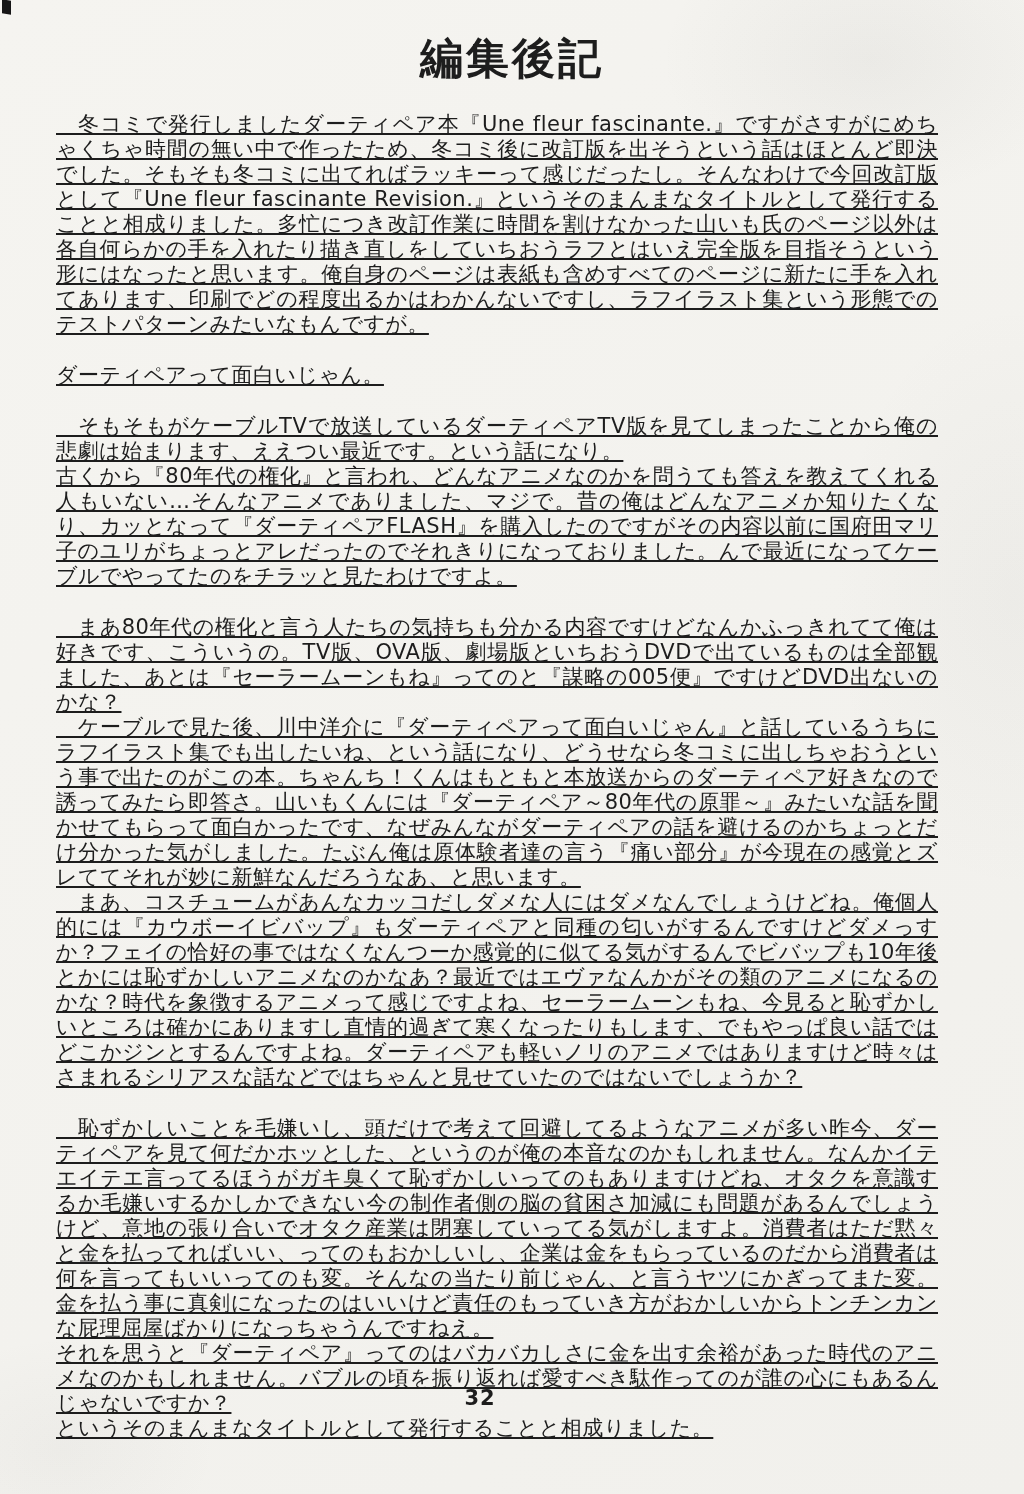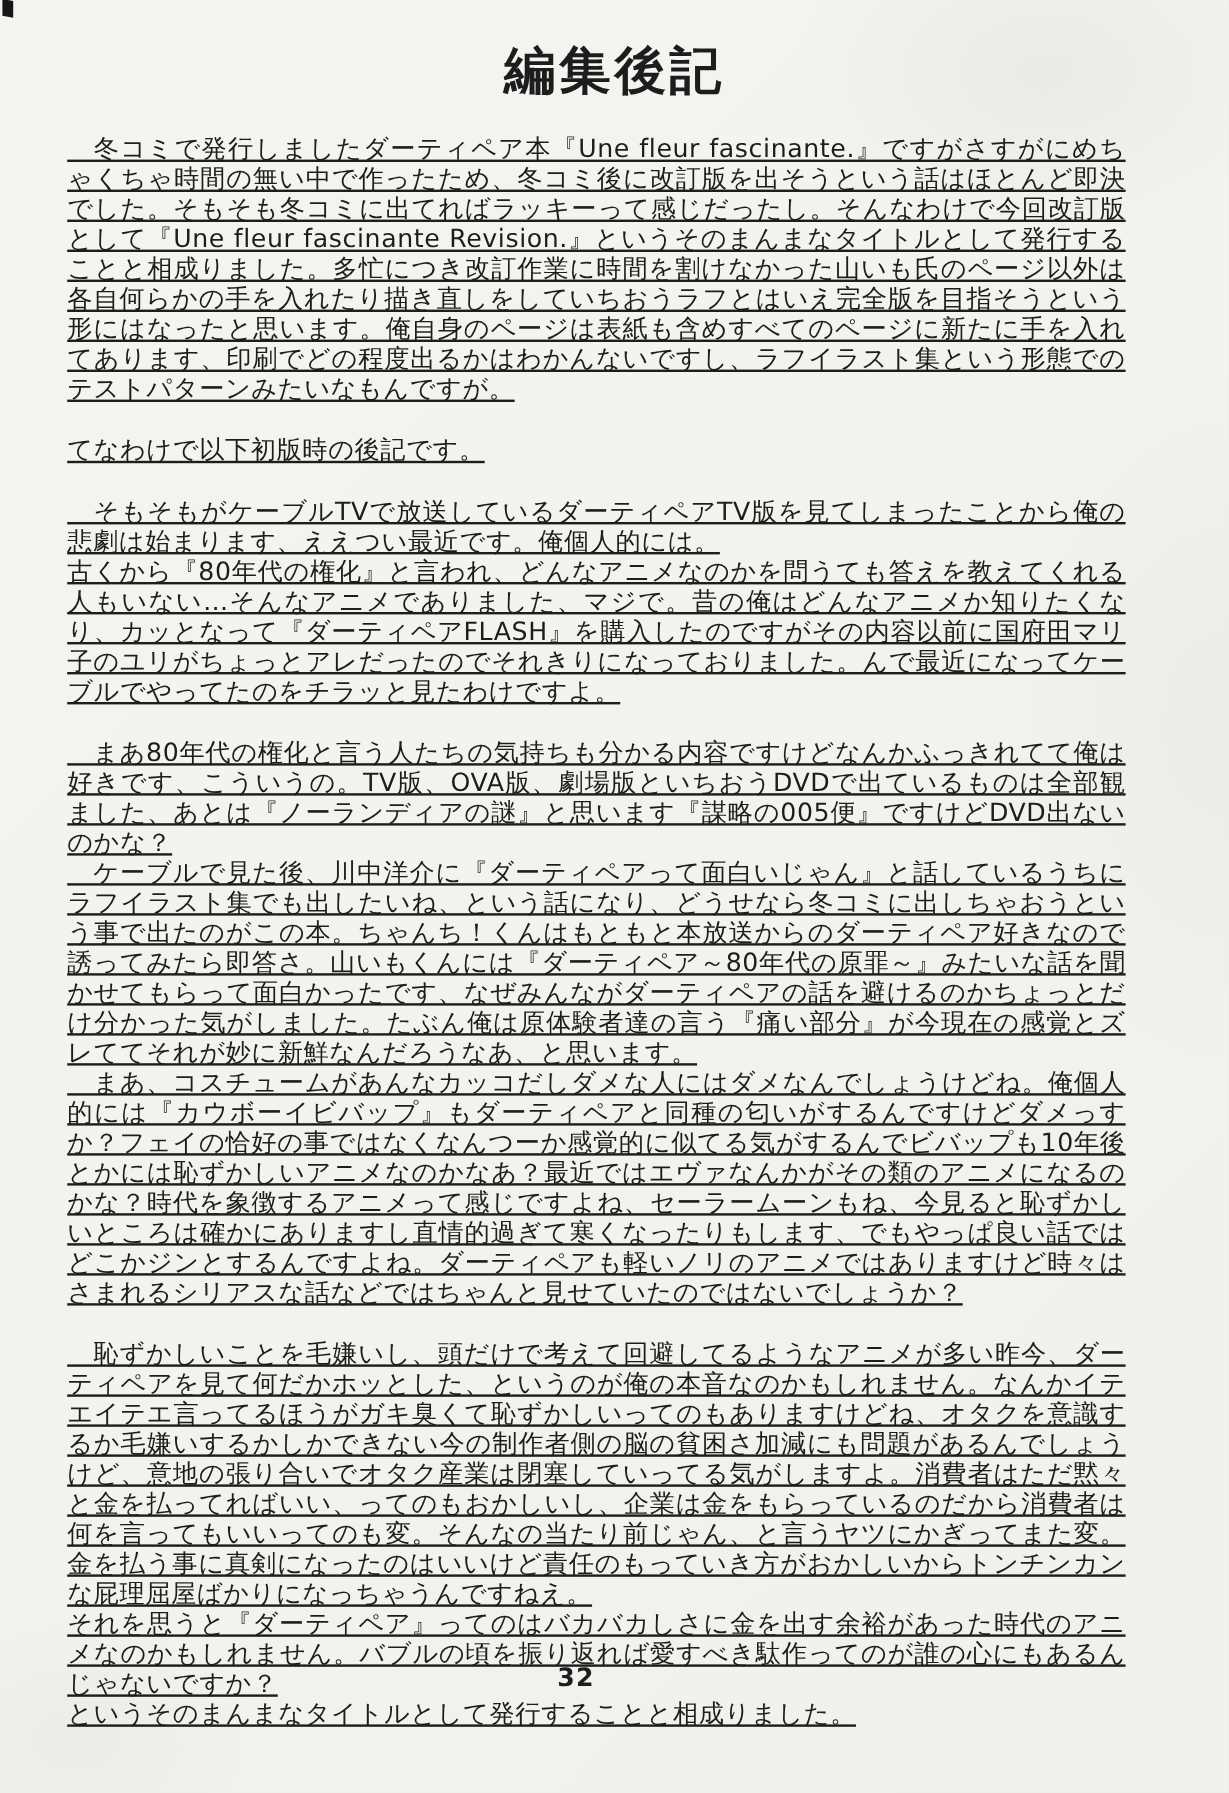--- a/index.html
+++ b/index.html
@@ -62,24 +62,24 @@
 
 <div class="page">
   <div class="scan-texture"></div>
   <div class="corner-mark"></div>
 
   <h1 class="title">編集後記</h1>
 
   <div class="body-text">
 
     <p class="para gap0">　冬コミで発行しましたダーティペア本『Une fleur fascinante.』ですがさすがにめちゃくちゃ時間の無い中で作ったため、冬コミ後に改訂版を出そうという話はほとんど即決でした。そもそも冬コミに出てればラッキーって感じだったし。そんなわけで今回改訂版として『Une fleur fascinante Revision.』というそのまんまなタイトルとして発行することと相成りました。多忙につき改訂作業に時間を割けなかった山いも氏のページ以外は各自何らかの手を入れたり描き直しをしていちおうラフとはいえ完全版を目指そうという形にはなったと思います。俺自身のページは表紙も含めすべてのページに新たに手を入れてあります、印刷でどの程度出るかはわかんないですし、ラフイラスト集という形態でのテストパターンみたいなもんですが。</p>
-      <p class="para gap1">てなわけで以下初版時の後記です。</p>
-      <p class="para gap1">　そもそもがケーブルTVで放送しているダーティペアTV版を見てしまったことから俺の悲劇は始まります、ええつい最近です。俺個人的には。</p>
+      <p class="para gap1">ダーティペアって面白いじゃん。</p>
+      <p class="para gap1">　そもそもがケーブルTVで放送しているダーティペアTV版を見てしまったことから俺の悲劇は始まります、ええつい最近です。という話になり。</p>
       <p class="para gap0">古くから『80年代の権化』と言われ、どんなアニメなのかを問うても答えを教えてくれる人もいない…そんなアニメでありました、マジで。昔の俺はどんなアニメか知りたくなり、カッとなって『ダーティペアFLASH』を購入したのですがその内容以前に国府田マリ子のユリがちょっとアレだったのでそれきりになっておりました。んで最近になってケーブルでやってたのをチラッと見たわけですよ。</p>
-      <p class="para gap1">　まあ80年代の権化と言う人たちの気持ちも分かる内容ですけどなんかふっきれてて俺は好きです、こういうの。TV版、OVA版、劇場版といちおうDVDで出ているものは全部観ました、あとは『ノーランディアの謎』と思います『謀略の005便』ですけどDVD出ないのかな？</p>
+      <p class="para gap1">　まあ80年代の権化と言う人たちの気持ちも分かる内容ですけどなんかふっきれてて俺は好きです、こういうの。TV版、OVA版、劇場版といちおうDVDで出ているものは全部観ました、あとは『セーラームーンもね』ってのと『謀略の005便』ですけどDVD出ないのかな？</p>
       <p class="para gap0">　ケーブルで見た後、川中洋介に『ダーティペアって面白いじゃん』と話しているうちにラフイラスト集でも出したいね、という話になり、どうせなら冬コミに出しちゃおうという事で出たのがこの本。ちゃんち！くんはもともと本放送からのダーティペア好きなので誘ってみたら即答さ。山いもくんには『ダーティペア～80年代の原罪～』みたいな話を聞かせてもらって面白かったです、なぜみんながダーティペアの話を避けるのかちょっとだけ分かった気がしました。たぶん俺は原体験者達の言う『痛い部分』が今現在の感覚とズレててそれが妙に新鮮なんだろうなあ、と思います。</p>
       <p class="para gap0">　まあ、コスチュームがあんなカッコだしダメな人にはダメなんでしょうけどね。俺個人的には『カウボーイビバップ』もダーティペアと同種の匂いがするんですけどダメっすか？フェイの恰好の事ではなくなんつーか感覚的に似てる気がするんでビバップも10年後とかには恥ずかしいアニメなのかなあ？最近ではエヴァなんかがその類のアニメになるのかな？時代を象徴するアニメって感じですよね、セーラームーンもね、今見ると恥ずかしいところは確かにありますし直情的過ぎて寒くなったりもします、でもやっぱ良い話ではどこかジンとするんですよね。ダーティペアも軽いノリのアニメではありますけど時々はさまれるシリアスな話などではちゃんと見せていたのではないでしょうか？</p>
       <p class="para gap1">　恥ずかしいことを毛嫌いし、頭だけで考えて回避してるようなアニメが多い昨今、ダーティペアを見て何だかホッとした、というのが俺の本音なのかもしれません。なんかイテエイテエ言ってるほうがガキ臭くて恥ずかしいってのもありますけどね、オタクを意識するか毛嫌いするかしかできない今の制作者側の脳の貧困さ加減にも問題があるんでしょうけど、意地の張り合いでオタク産業は閉塞していってる気がしますよ。消費者はただ黙々と金を払ってればいい、ってのもおかしいし、企業は金をもらっているのだから消費者は何を言ってもいいってのも変。そんなの当たり前じゃん、と言うヤツにかぎってまた変。金を払う事に真剣になったのはいいけど責任のもっていき方がおかしいからトンチンカンな屁理屈屋ばかりになっちゃうんですねえ。</p>
       <p class="para gap0">それを思うと『ダーティペア』ってのはバカバカしさに金を出す余裕があった時代のアニメなのかもしれません。バブルの頃を振り返れば愛すべき駄作ってのが誰の心にもあるんじゃないですか？</p>
       <p class="para gap0">というそのまんまなタイトルとして発行することと相成りました。</p>
   </div>
 
   <div class="page-number">32</div>
 </div>
 

